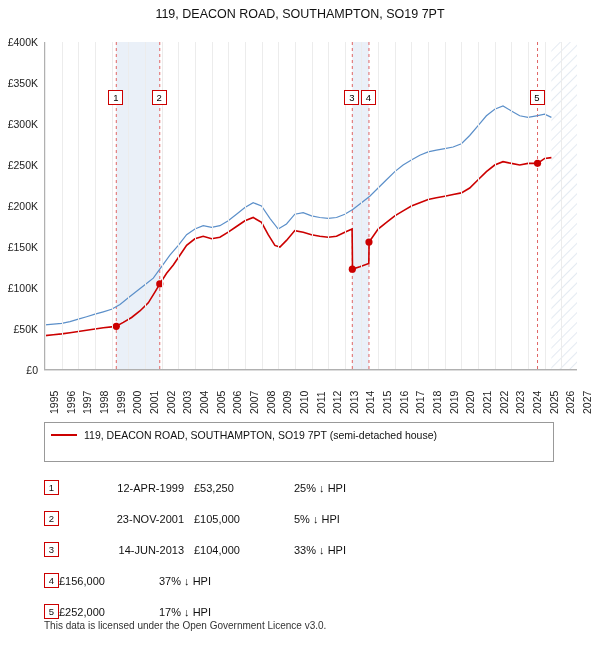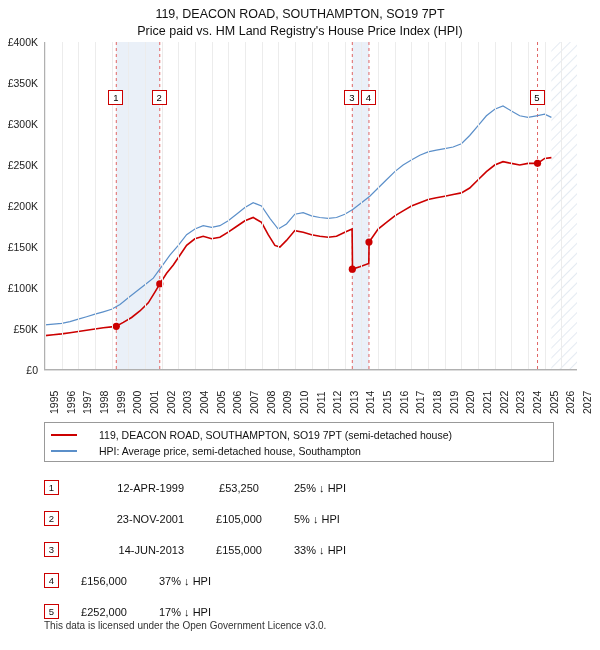--- a/index.html
+++ b/index.html
@@ -103,21 +103,20 @@
     border: 1px solid #999;
     box-sizing: border-box;
     background: #fff;
     padding: 5px 6px;
   }
   .legend-row {
     display: flex;
     align-items: center;
     height: 14px;
     margin-bottom: 2px;
-    gap: 15px;
   }
   .legend-swatch {
     width: 26px; height: 0;
     border-top-width: 2px;
     border-top-style: solid;
     margin-right: 7px;
     flex: none;
   }
   .legend-text { font-size: 10.5px; color: #111; white-space: nowrap; }
 
@@ -138,41 +137,40 @@
   .sale-num {
     width: 15px; height: 15px;
     border: 1px solid #cc0000;
     font-size: 9.5px;
     line-height: 14px;
     text-align: center;
     box-sizing: border-box;
     flex: none;
   }
   .sale-date { width: 125px; text-align: right; padding-right: 10px; }
-  .sale-price { width: 90px; text-align: center; padding-right: 10px; }
+  .sale-price { width: 90px; text-align: left; padding-right: 10px; }
   .sale-delta { width: 100px; }
 
   
   .footer {
     position: absolute;
     left: 44px; top: 620px;
     width: 540px;
     font-size: 10px;
     color: #333;
     line-height: 12px;
   }
 </style>
 </head>
 <body>
 
 <div class="page">
 
   <div class="title">
     <div>119, DEACON ROAD, SOUTHAMPTON, SO19 7PT</div>
-    <div>Price paid vs. HM Land Registry's House Price Index (HPI)</div>
   </div>
 
   <div class="chart-area">
     <div class="ytick-wrap" id="ytick-wrap">
         <div class="gridline" style="top: 328px;"></div>
         <div class="ylabel" style="top: 328px;">£0</div>
         <div class="gridline" style="top: 287px;"></div>
         <div class="ylabel" style="top: 287px;">£50K</div>
         <div class="gridline" style="top: 246px;"></div>
         <div class="ylabel" style="top: 246px;">£100K</div>
@@ -255,43 +253,39 @@
         <div class="marker-box" style="left: 360.964px; top: 48px;">4</div>
         <div class="marker-box" style="left: 529.525px; top: 48px;">5</div>
       </div>
   </div>
 
   <div class="legend">
     <div class="legend-row">
       <span class="legend-swatch" id="sw0" style="border-top-color: rgb(204, 0, 0);"></span>
       <span class="legend-text">119, DEACON ROAD, SOUTHAMPTON, SO19 7PT (semi-detached house)</span>
     </div>
-    <div class="legend-row">
-      <span class="legend-swatch" id="sw1" style="border-top-color: rgb(91, 143, 201);"></span>
-      <span class="legend-text">HPI: Average price, semi-detached house, Southampton</span>
-    </div>
   </div>
 
   <div class="sales" id="sales">
       <div class="sale-row">
         <div class="sale-num">1</div>
         <div class="sale-date">12-APR-1999</div>
         <div class="sale-price">£53,250</div>
         <div class="sale-delta">25% ↓ HPI</div>
       </div>
       <div class="sale-row">
         <div class="sale-num">2</div>
         <div class="sale-date">23-NOV-2001</div>
         <div class="sale-price">£105,000</div>
         <div class="sale-delta">5% ↓ HPI</div>
       </div>
       <div class="sale-row">
         <div class="sale-num">3</div>
         <div class="sale-date">14-JUN-2013</div>
-        <div class="sale-price">£155,000</div>
+        <div class="sale-price">£104,000</div>
         <div class="sale-delta">33% ↓ HPI</div>
       </div>
       <div class="sale-row">
         <div class="sale-num">4</div>
         <div class="sale-price">£156,000</div>
         <div class="sale-delta">37% ↓ HPI</div>
       </div>
       <div class="sale-row">
         <div class="sale-num">5</div>
         <div class="sale-price">£252,000</div>

